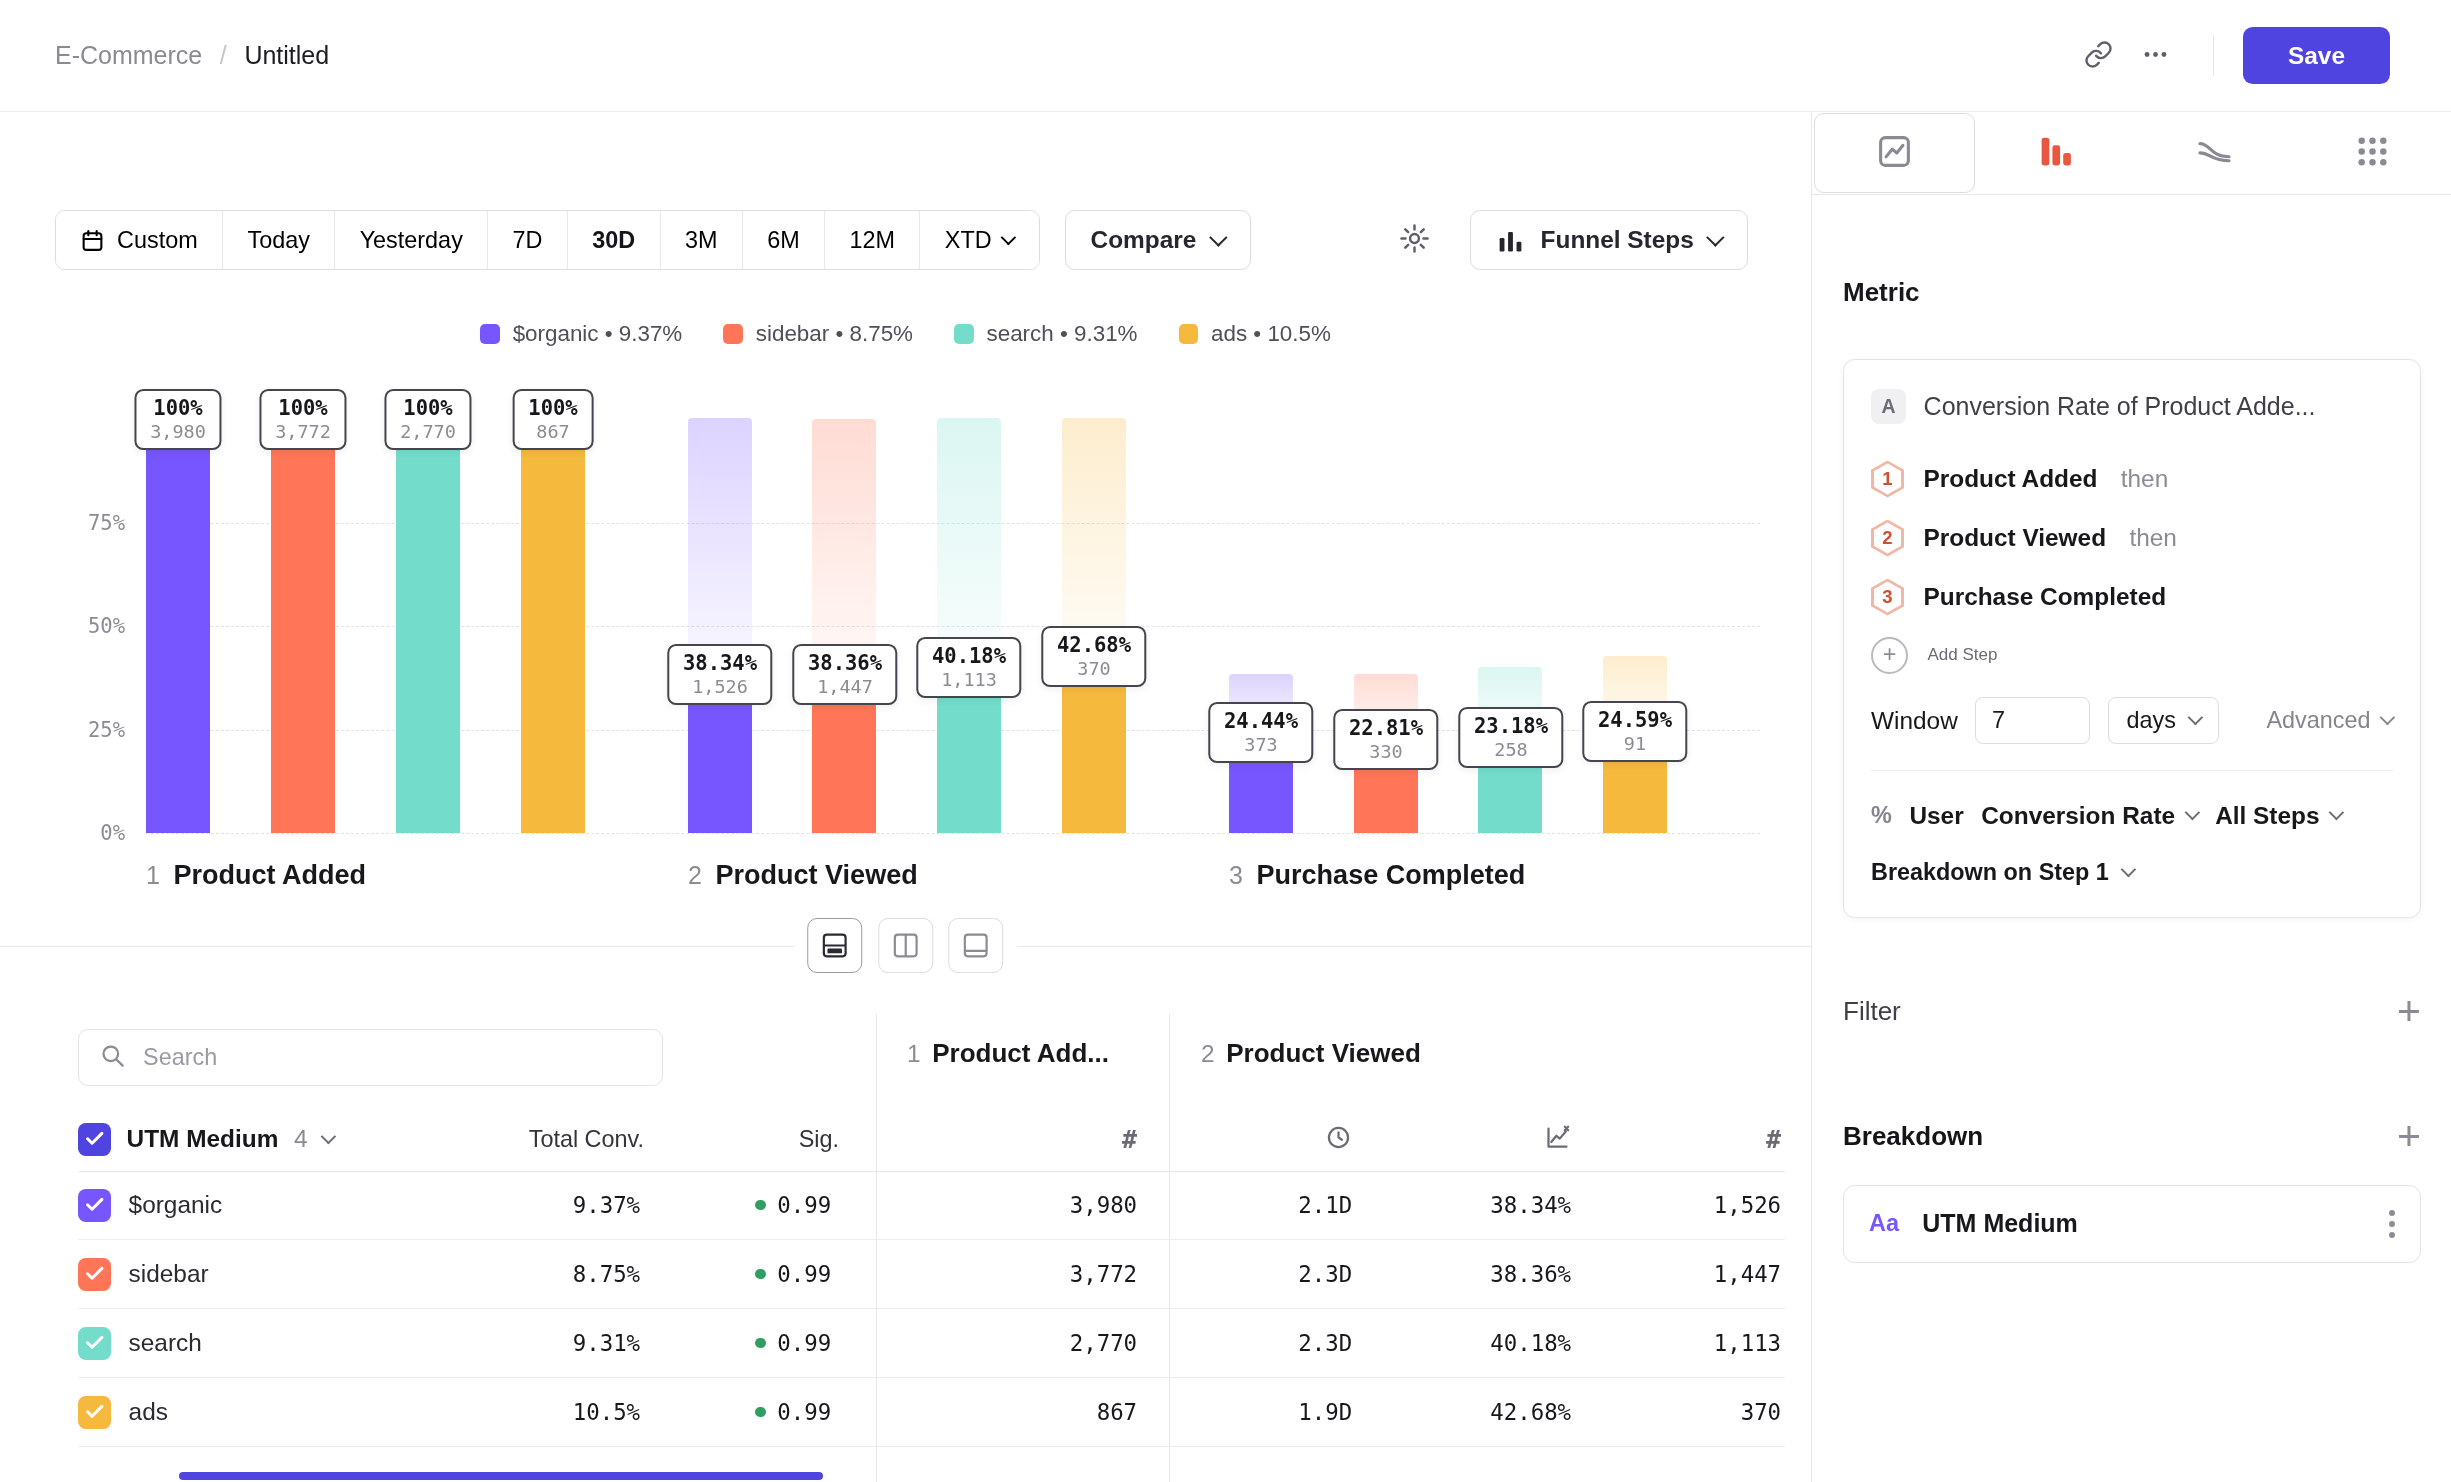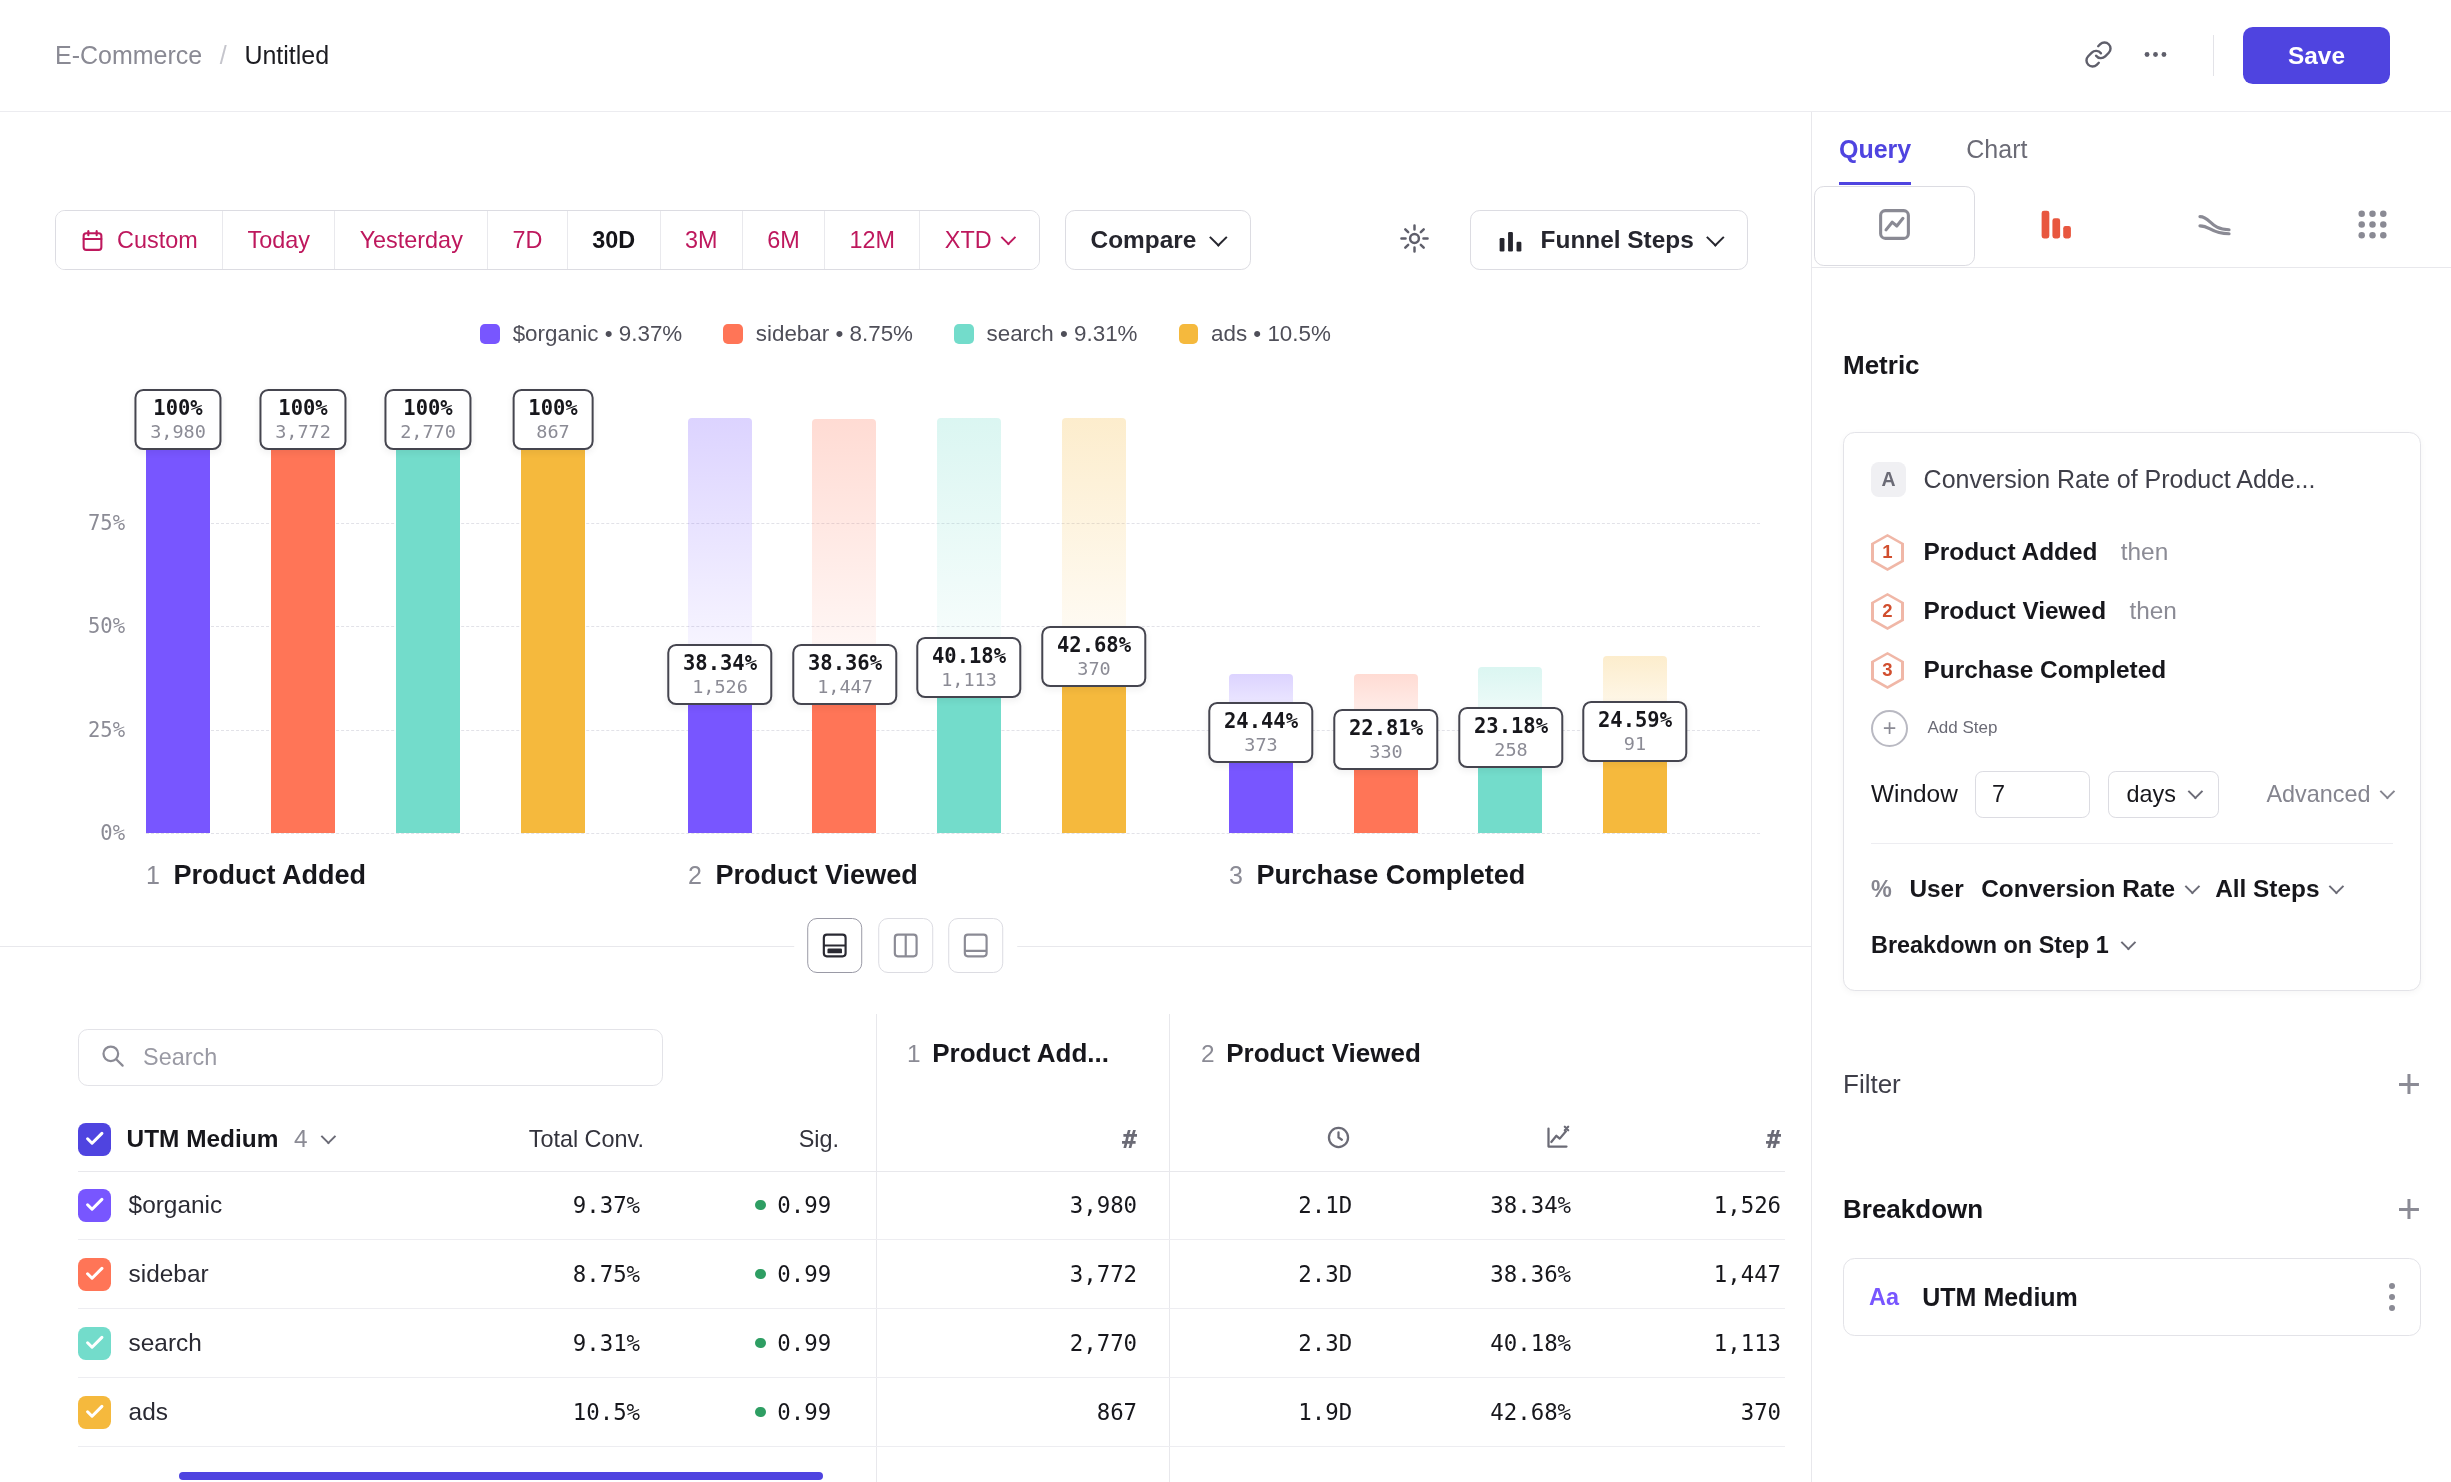--- a/index.html
+++ b/index.html
@@ -19,21 +19,21 @@
   .vdivider{width:1px;height:41px;background:#e3e3e8;margin:0 29px;}
   .savebtn{height:57px;padding:0 45px;background:#4F44E0;color:#fff;border:none;border-radius:9.8px;font-size:24.4px;font-weight:600;font-family:inherit;}
 
   
   .left{position:absolute;top:112px;left:0;width:1811px;height:1370px;}
   .right{position:absolute;top:112px;left:1811px;width:641px;height:1370px;border-left:1px solid #e8e8ec;box-sizing:border-box;background:#fff;}
 
   
   .toolbar{position:absolute;top:98px;left:55px;right:63px;height:60px;display:flex;align-items:center;}
   .seg-group{display:flex;height:60px;border:1px solid #dcdce2;border-radius:9.8px;overflow:hidden;box-sizing:border-box;background:#fff;}
-  .seg{display:flex;align-items:center;gap:11.7px;padding:0 24.4px;font-size:23.4px;color:#be185d;background:#fff;border:none;border-right:1px solid #e9e9ed;font-family:inherit;white-space:nowrap;}
+  .seg{display:flex;align-items:center;gap:11.7px;padding:0 24.4px;font-size:23.4px;color:#000000;background:#fff;border:none;border-right:1px solid #e9e9ed;font-family:inherit;white-space:nowrap;}
   .seg:last-child{border-right:none;}
   .seg.active{color:#141419;font-weight:700;}
   .btn-outline{height:60px;display:flex;align-items:center;gap:15.6px;border:1px solid #dcdce2;border-radius:9.8px;background:#fff;
     padding:4px 25px;font-size:24.4px;font-weight:600;color:#26262e;font-family:inherit;box-sizing:border-box;white-space:nowrap;}
   .btn-compare{margin-left:25px;}
   .tb-spacer{flex:1;}
   .gearbtn{margin-right:27px;}
 
   .chev{width:10.7px;height:10.7px;border-right:2.4px solid currentColor;border-bottom:2.4px solid currentColor;
     transform:rotate(45deg);display:inline-block;margin-top:-5.9px;flex:none;}
@@ -507,24 +507,20 @@
           <div class="num" data-interactable="false">1.9D</div>
           <div class="num" data-interactable="false">42.68%</div>
           <div class="num" data-interactable="false">370</div>
         </div>
       </div>
 
     <div class="hscroll" data-interactable="true"></div>
   </div>
 
   <div class="right" data-interactable="false">
-    <div class="qc-tabs" data-interactable="false">
-        <div class="qc-tab active" data-interactable="true">Query</div>
-        <div class="qc-tab" data-interactable="true">Chart</div>
-      </div>
 
     <div class="viz-strip" data-interactable="false">
       <div class="viz-tab boxed" data-interactable="true">
         <span data-interactable="false">
           <svg width="37" height="37" viewBox="0 0 24 24" fill="none" stroke="currentColor" stroke-width="2" stroke-linecap="round" stroke-linejoin="round">
             <rect x="3" y="3" width="18" height="18" rx="3"></rect>
               <polyline points="6.5 15.5 10.5 10.5 13.5 13 17.5 8"></polyline>
           </svg>
         </span>
       </div>

